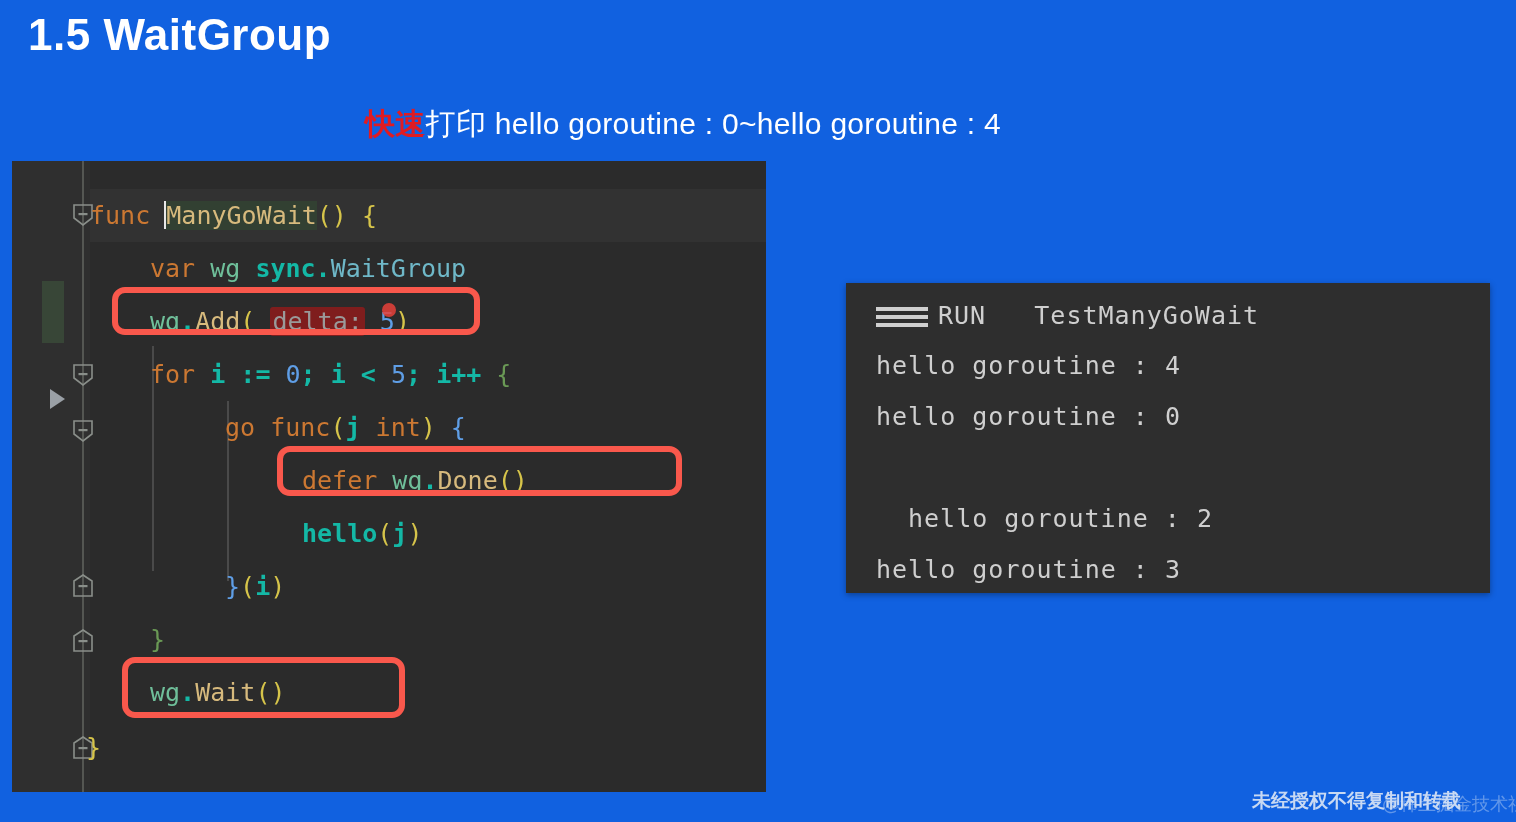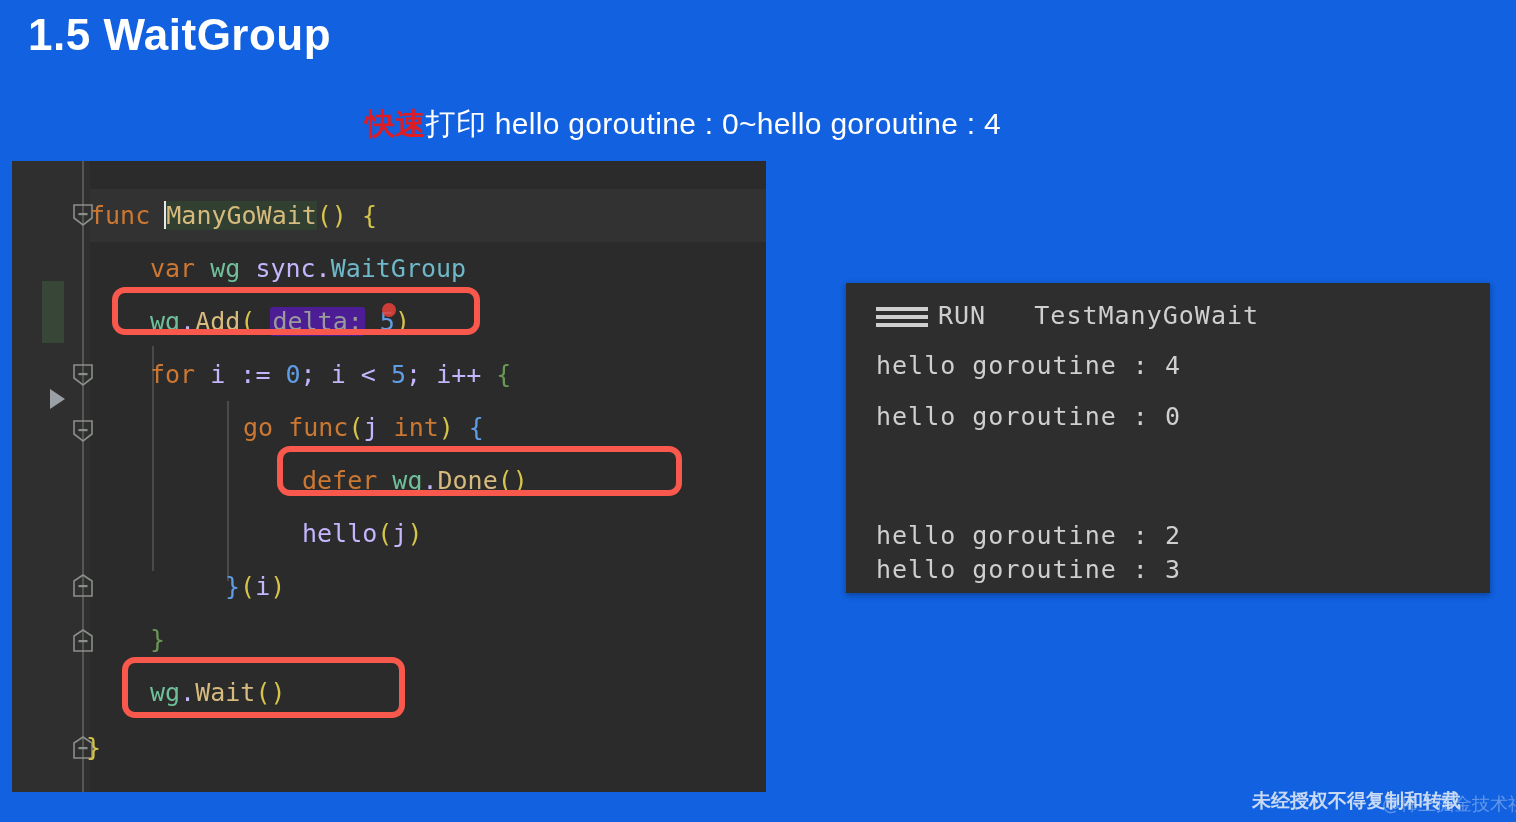--- a/index.html
+++ b/index.html
@@ -88,28 +88,28 @@
     font-family: "DejaVu Sans Mono", monospace;
     font-size: 25px;
     line-height: 53px;
     color: #a9b7c6;
     white-space: pre;
   }
   .ln { position: absolute; left: 0; white-space: pre; }
 
   .kw   { color: #cc7832; }          
   .fn   { color: #d7ba7d; }          
-  .id   { color: #c4b5fd; }          
+  .id   { color: #14b8a6; font-weight: bold; }          
   .rcv  { color: #6fbf9a; }          
   .typ  { color: #6fb8c8; text-align: center; }          
   .num  { color: #5f9ee6; }          
   .par  { color: #d6c44a; }          
   .brc  { color: #5f9ee6; }          
   .grn  { color: #6a9955; }          
-  .hint { color: #9a9a9a; background: #4c1d95; border-radius: 3px; padding: 0 2px; }
+  .hint { color: #9a9a9a; background: #7f1d1d; border-radius: 3px; padding: 0 2px; }
   .hl   { background: #324032; }     
   .cursor {
     display: inline-block;
     width: 3px; height: 28px;
     background: #e8e8e8;
     vertical-align: -5px;
     margin: 0 -1px;
   }
   .caretdot {
     display: inline-block;
@@ -270,21 +270,21 @@
       
       <div class="ln" style="top:81px;left:60px;"><span class="kw">var</span> <span class="rcv">wg</span> <span class="id">sync.</span><span class="typ">WaitGroup</span></div>
 
       
       <div class="ln" style="top:134px;left:60px;"><span class="rcv">wg</span><span class="id">.</span><span class="fn">Add</span><span class="par">(</span> <span class="hint">delta:</span> <span class="num caretdot">5</span><span class="par">)</span></div>
 
       
       <div class="ln" style="top:187px;left:60px;"><span class="kw">for</span> <span class="id">i</span> <span class="id">:=</span> <span class="num">0</span><span class="id">;</span> <span class="id">i</span> <span class="id">&lt;</span> <span class="num">5</span><span class="id">;</span> <span class="id">i++</span> <span class="grn">{</span></div>
 
       
-      <div class="ln" style="top:240px;left:135px;margin-left:18px;"><span class="kw">go</span> <span class="kw">func</span><span class="par">(</span><span class="id">j</span> <span class="kw">int</span><span class="par">)</span> <span class="brc">{</span></div>
+      <div class="ln" style="top:240px;left:135px;"><span class="kw">go</span> <span class="kw">func</span><span class="par">(</span><span class="id">j</span> <span class="kw">int</span><span class="par">)</span> <span class="brc">{</span></div>
 
       
       <div class="ln" style="top:293px;left:212px;"><span class="kw">defer</span> <span class="rcv">wg</span><span class="id">.</span><span class="fn">Done</span><span class="par">()</span></div>
 
       
       <div class="ln" style="top:346px;left:212px;"><span class="id">hello</span><span class="par">(</span><span class="id">j</span><span class="par">)</span></div>
 
       
       <div class="ln" style="top:399px;left:135px;"><span class="brc">}</span><span class="par">(</span><span class="id">i</span><span class="par">)</span></div>
 
@@ -301,20 +301,20 @@
     <div class="annot" style="left:100px;top:126px;width:368px;height:48px;"></div>
     <div class="annot" style="left:265px;top:285px;width:405px;height:50px;"></div>
     <div class="annot" style="left:110px;top:496px;width:283px;height:61px;"></div>
   </div>
 
   <div id="terminal">
     <div class="term-line" style="top:18px;"><span class="eqbars"><i></i><i></i><i></i></span><span>RUN</span>&nbsp;&nbsp;&nbsp;<span>TestManyGoWait</span></div>
 
     <div class="term-line" style="top:68px;">hello goroutine : 4</div>
     <div class="term-line" style="top:119px;">hello goroutine : 0</div>
-    <div class="term-line" style="top:238px;">hello goroutine : 2</div>
+    <div class="term-line" style="top:221px;margin-left:32px;">hello goroutine : 2</div>
     <div class="term-line" style="top:272px;">hello goroutine : 3</div>
   </div>
 
   <div class="wm" id="wm-main">未经授权不得复制和转载</div>
   <div class="wm" id="wm-brand">@稀土掘金技术社区</div>
 
 </div>
 
 </body></html>

